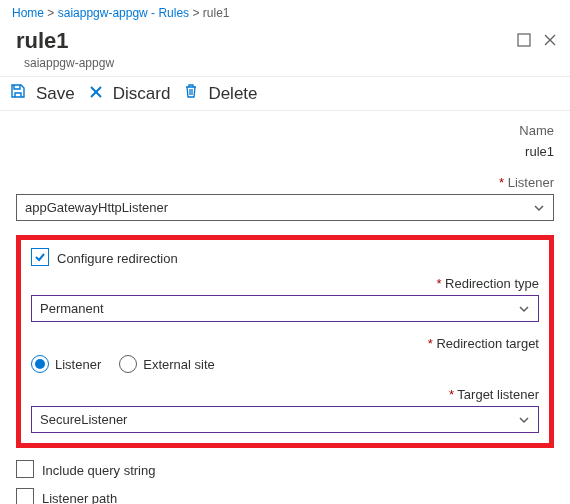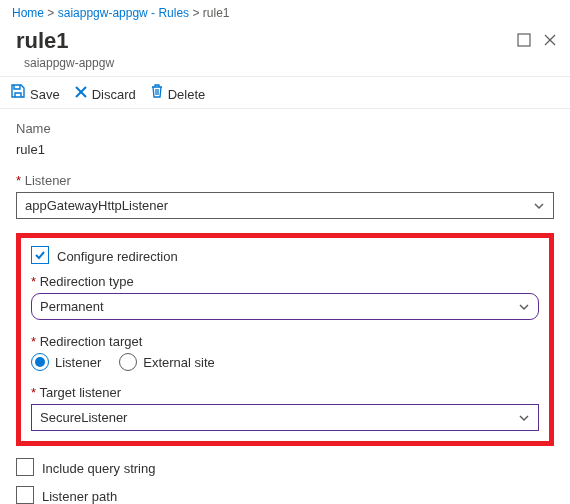--- a/index.html
+++ b/index.html
@@ -51,29 +51,29 @@
   }
   .toolbar {
     border-top: 1px solid #edebe9;
     border-bottom: 1px solid #edebe9;
     padding: 6px 10px;
     display: flex;
     gap: 14px;
   }
   .toolbar-btn {
     display: inline-flex;
-    align-items: flex-end;
-    gap: 4px;
-    font-size: 13px;
+    align-items: center;
+    gap: 10px;
+    font-size: 17px;
     color: #323130;
     cursor: pointer;
   }
   .toolbar-btn .ticon { color: #0078d4; }
   .content { padding: 12px 16px; }
-  .field { margin-bottom: 14px; }
+  .field { margin-bottom: 14px; text-align: right; }
   .field-label {
     font-size: 13px;
     color: #605e5c;
     display: block;
     margin-bottom: 4px;
   }
   .req::before {
     content: "* ";
     color: #a80000;
   }
@@ -229,21 +229,21 @@
       <span class="cb checked">
         <svg width="12" height="12" viewBox="0 0 12 12" fill="none" stroke-width="2">
             <polyline points="2,6 5,9 10,3"></polyline>
           </svg>
       </span>
       <span>Configure redirection</span>
     </div>
 
     <div class="field">
       <span class="field-label req">Redirection type</span>
-      <div class="select" style="border-color:#5c2e91;border-radius:9px;">
+      <div class="select" style="border-color:#5c2e91;">
         <span>Permanent</span>
         <svg class="chev" viewBox="0 0 12 12">
             <polyline points="2,4 6,8 10,4"></polyline>
           </svg>
       </div>
     </div>
 
     <div class="field">
       <span class="field-label req">Redirection target</span>
       <div class="radio-row">

